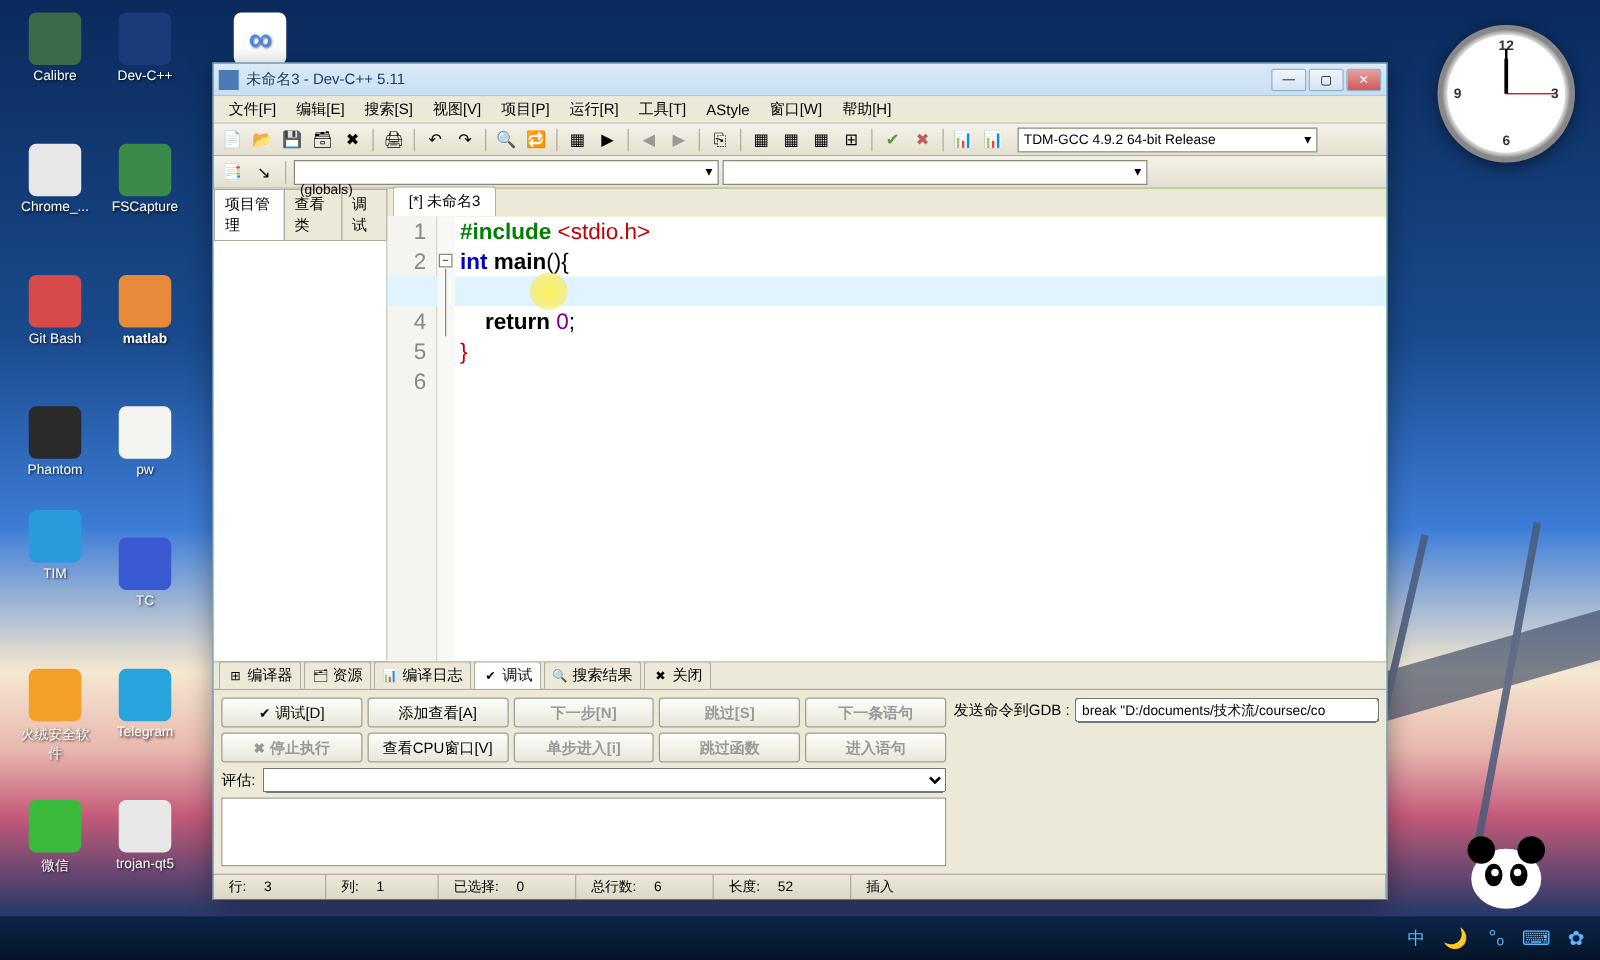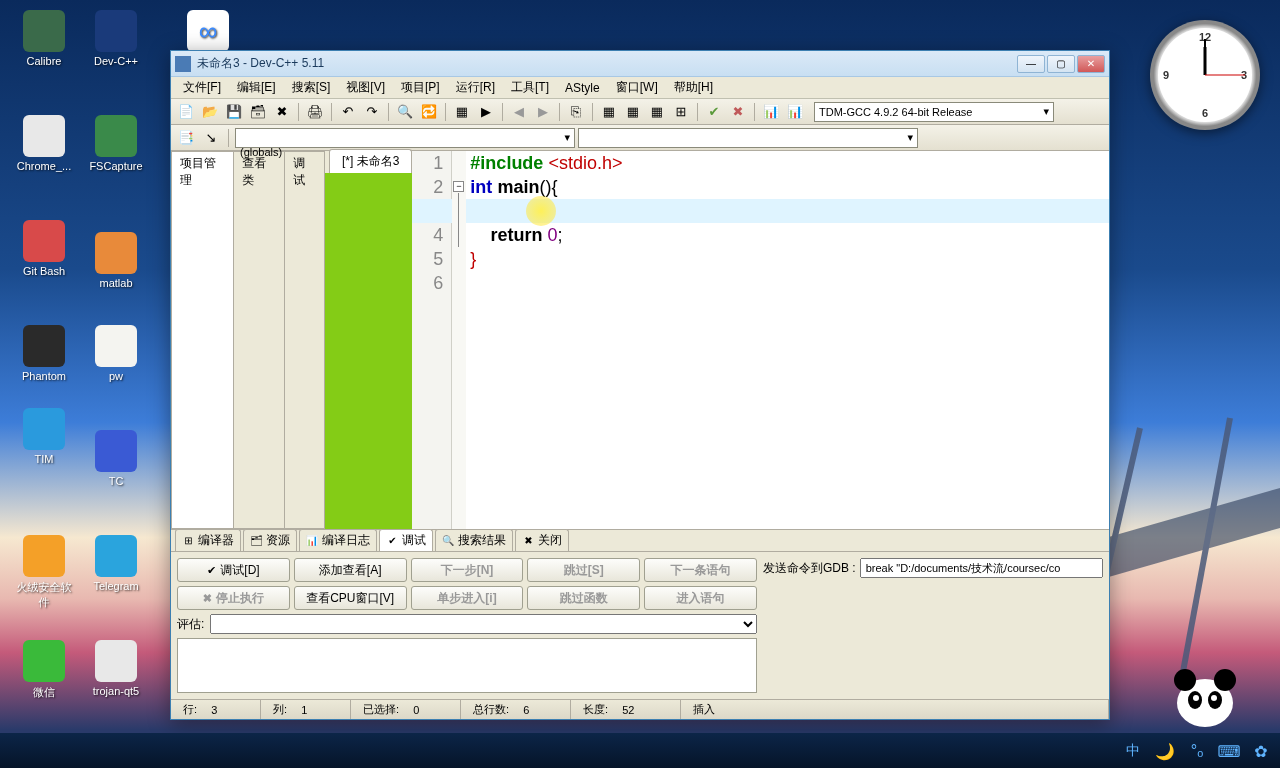--- a/index.html
+++ b/index.html
@@ -32,27 +32,27 @@
 .tool-btn { width: 22px; height: 22px; border: 1px solid transparent; display: flex; align-items: center; justify-content: center; font-size: 13px; cursor: pointer; border-radius: 2px; }
 .tool-sep { width: 1px; height: 18px; background: #b0aca0; margin: 0 3px; }
 .compiler-combo { margin-left: 6px; flex: 1; max-width: 240px; height: 20px; border: 1px solid #8a8a7a; background: #fff; font-size: 11px; padding: 0 4px; display:flex; align-items:center; position:relative;}
 .compiler-combo:after{content:"▾"; position:absolute; right:4px;}
 
 .toolbar2 { height: 26px; background: linear-gradient(to bottom, #f4f2e8, #e4e0d0); border-bottom: 1px solid #b0aca0; display: flex; align-items: center; padding: 0 4px; gap: 3px; }
 .combo { height: 16px; border: 1px solid #8a8a7a; background: #fff; font-size: 11px; padding: 17px 18px 1px 4px; position:relative;}
 .combo:after{content:"▾"; position:absolute; right:4px; top:2px;}
 
 .body-area { flex: 1; display: flex; min-height: 0; }
-.left-panel { width: 154px; background: #fff; border-right: 1px solid #b0aca0; display: flex; flex-direction: row; }
+.left-panel { width: 139px; background: #fff; border-right: 1px solid #b0aca0; display: flex; flex-direction: column; }
 .left-tabs { display: flex; background: #ece9d8; font-size: 12px; border-bottom: 1px solid #b0aca0; }
 .left-tab { padding: 3px 8px; border: 1px solid #b0aca0; border-bottom: none; background: #fff; margin-right: -1px; cursor: pointer; }
 .left-tab.inactive { background: #ece9d8; }
 .left-content { flex: 1; background: #fff; }
 
-.editor-area { flex: 1; display: flex; flex-direction: row; background: #84cc16; min-width: 0; }
+.editor-area { flex: 1; display: flex; flex-direction: column; background: #84cc16; min-width: 0; }
 .file-tabs { height: 22px; background: #ece9d8; display: flex; align-items: flex-end; padding-left: 4px; }
 .file-tab { padding: 3px 12px; font-size: 12px; border: 1px solid #b0aca0; border-bottom: none; background: #fff; border-radius: 3px 3px 0 0; cursor: pointer; }
 .code-area { flex: 1; display: flex; font-family: Consolas, monospace; font-size: 18px; line-height: 24px; background: #fff; overflow: hidden; position: relative; }
 .gutter { width: 40px; text-align: right; padding-right: 8px; color: #888; background: #f4f4f0; border-right: 1px solid #d0d0c8; user-select: none; }
 .fold-gutter { width: 14px; background: #f8f8f4; position: relative; }
 .fold-box { position: absolute; left: 1px; width: 11px; height: 11px; border: 1px solid #888; background: #fff; font-size: 9px; line-height: 9px; text-align: center; cursor: pointer; }
 .fold-line { position: absolute; left: 6px; width: 1px; background: #888; }
 .code-lines { flex: 1; padding-left: 4px; position: relative; }
 .code-line { height: 24px; white-space: pre; }
 .hl-line { position: absolute; left: 0; right: 0; height: 24px; background: #dff4ff; }
@@ -103,21 +103,21 @@
         <div>Chrome_...</div>
       </div>
       <div class="desktop-icon" style="left: 86px; top: 115px;">
         <div class="ico" style="background:#3a8a4a"></div>
         <div>FSCapture</div>
       </div>
       <div class="desktop-icon" style="left: 14px; top: 220px;">
         <div class="ico" style="background:#d84a4a"></div>
         <div>Git Bash</div>
       </div>
-      <div class="desktop-icon" style="left: 86px; top: 232px;">
+      <div class="desktop-icon" style="left: 86px; top: 220px; font-weight: bold;">
         <div class="ico" style="background:#e88a3a"></div>
         <div>matlab</div>
       </div>
       <div class="desktop-icon" style="left: 14px; top: 325px;">
         <div class="ico" style="background:#2a2a2a"></div>
         <div>Phantom</div>
       </div>
       <div class="desktop-icon" style="left: 86px; top: 325px;">
         <div class="ico" style="background:#f4f4f0"></div>
         <div>pw</div>

